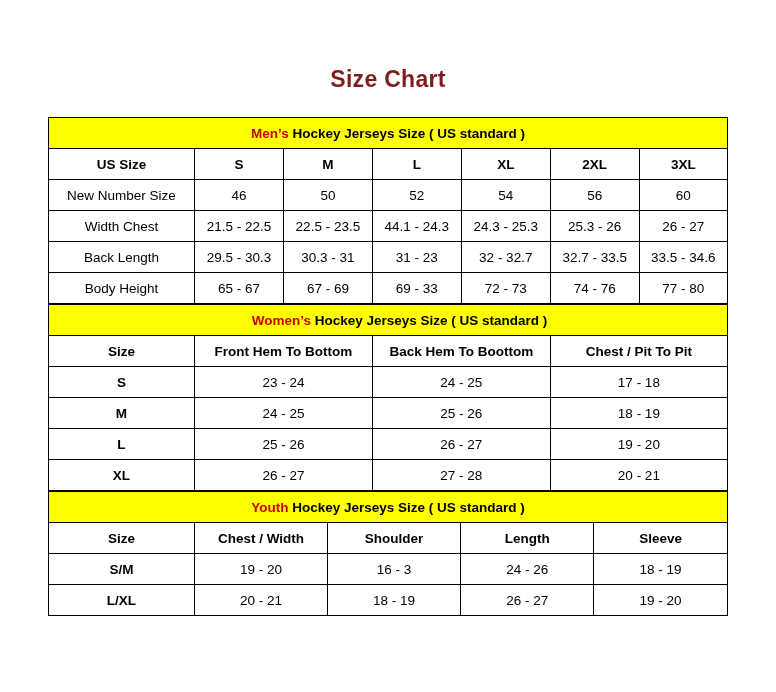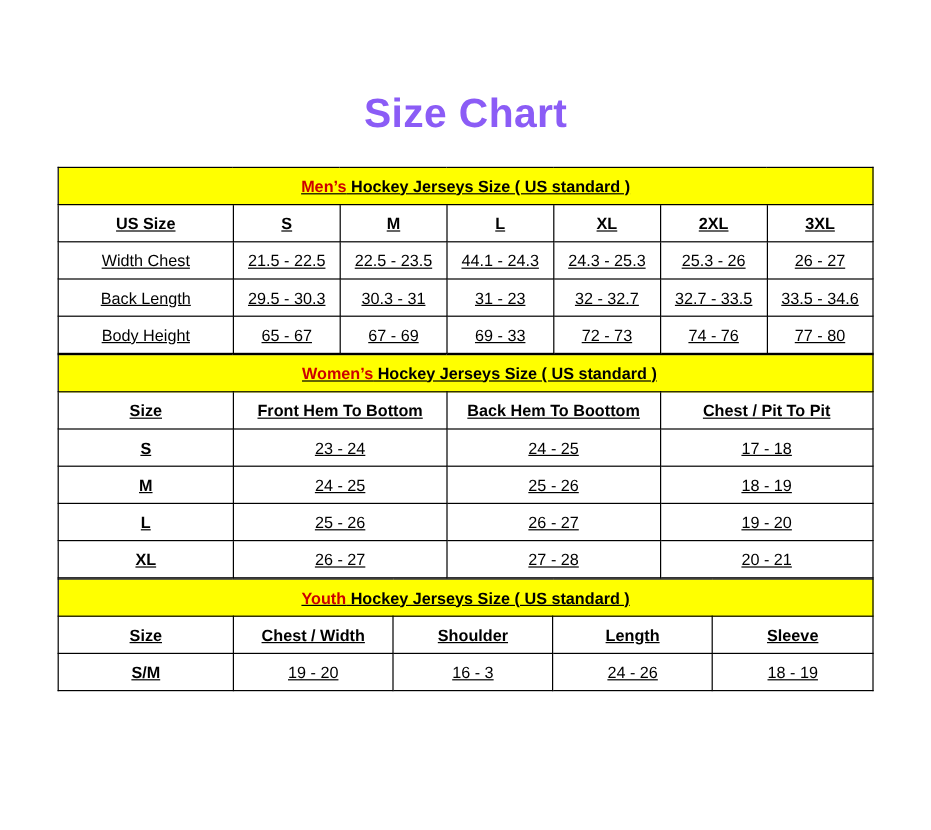--- a/index.html
+++ b/index.html
@@ -9,36 +9,35 @@
   }
   body {
     width: 776px;
     height: 692px;
     font-family: "Liberation Sans", sans-serif;
     color: #000000;
     position: relative;
   }
   .page-title {
     text-align: center;
-    color: #8b5cf6;
-    font-size: 34px;
-    font-weight: bold;
-    margin: 12px;
+    color: #7f1d1d;
+    font-size: 23px;
+    font-weight: bold;
+    margin: 2px;
     padding-top: 64px;
     letter-spacing: 0.3px;
   }
   .chart-wrap {
     width: 680px;
     margin: 24px auto 0 auto;
   }
   table.size-table {
     width: 100%;
     border-collapse: collapse;
     table-layout: fixed;
-    text-decoration: underline;
   }
   table.size-table td {
     border: 1px solid #000000;
     text-align: center;
     vertical-align: middle;
     font-size: 13.5px;
     height: 26px;
     padding: 2px 2px;
   }
   td.section-header {
@@ -82,20 +81,29 @@
         <td class="section-header" colspan="7"><span class="accent-men">Men’s</span><span> Hockey Jerseys Size ( US standard )</span></td>
       </tr>
       <tr>
         <td class="col-head">US Size</td>
         <td class="col-head">S</td>
         <td class="col-head">M</td>
         <td class="col-head">L</td>
         <td class="col-head">XL</td>
         <td class="col-head">2XL</td>
         <td class="col-head">3XL</td>
+      </tr>
+      <tr>
+        <td class="label-cell">New Number Size</td>
+        <td>46</td>
+        <td>50</td>
+        <td>52</td>
+        <td>54</td>
+        <td>56</td>
+        <td>60</td>
       </tr>
       <tr>
         <td class="label-cell">Width Chest</td>
         <td>21.5 - 22.5</td>
         <td>22.5 - 23.5</td>
         <td>44.1 - 24.3</td>
         <td>24.3 - 25.3</td>
         <td>25.3 - 26</td>
         <td>26 - 27</td>
       </tr>
@@ -183,16 +191,23 @@
         <td class="col-head">Length</td>
         <td class="col-head">Sleeve</td>
       </tr>
       <tr>
         <td class="row-head">S/M</td>
         <td>19 - 20</td>
         <td>16 - 3</td>
         <td>24 - 26</td>
         <td>18 - 19</td>
       </tr>
+      <tr>
+        <td class="row-head">L/XL</td>
+        <td>20 - 21</td>
+        <td>18 - 19</td>
+        <td>26 - 27</td>
+        <td>19 - 20</td>
+      </tr>
     </tbody>
   </table>
 
 </div>
 
 </body></html>

